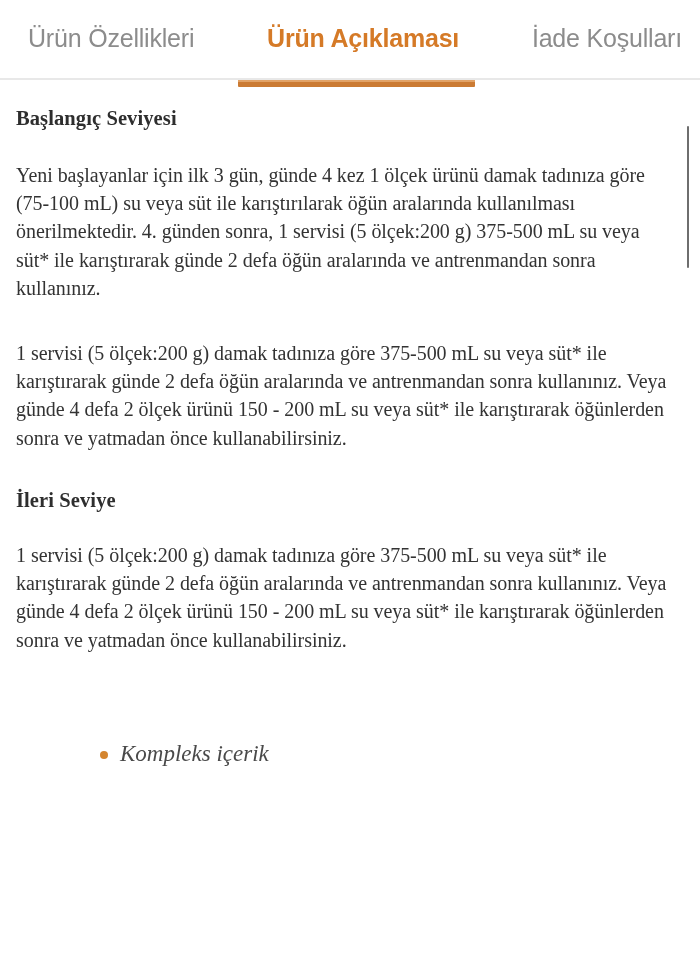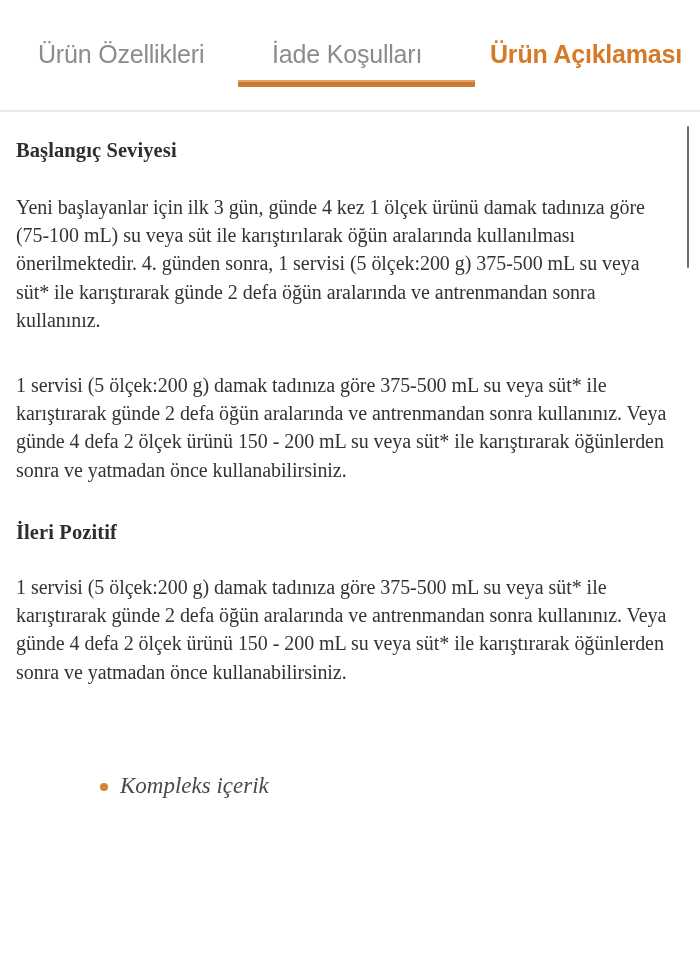--- a/index.html
+++ b/index.html
@@ -12,28 +12,28 @@
     height: 980px;
     background: #ffffff;
     font-family: "Liberation Serif", "DejaVu Serif", serif;
     overflow: hidden;
     position: relative;
   }
 
   
   .tabbar {
     position: relative;
-    height: 112px;
+    height: 80px;
     box-sizing: border-box;
     border-bottom: 2px solid #e8e8e8;
     background: #ffffff;
     display: flex;
     align-items: center;
     justify-content: space-between;
-    padding: 0 18px 0 38px;
+    padding: 0 18px 0 28px;
   }
   .tab {
     font-family: "Liberation Sans", "DejaVu Sans", sans-serif;
     font-size: 25px;
     color: #8c8c8c;
     letter-spacing: -0.2px;
     white-space: nowrap;
     line-height: 1;
     position: relative;
     padding-bottom: 2px;
@@ -150,39 +150,39 @@
     height: 142px;
     background: #6e6e6e;
     border-radius: 1px;
   }
 </style>
 </head>
 <body>
 
 <div class="tabbar">
   <div class="tab">Ürün Özellikleri</div>
+  <div class="tab active">Ürün Açıklaması</div>
   <div class="tab">İade Koşulları</div>
-  <div class="tab active">Ürün Açıklaması</div>
   <div class="tab-underline"></div>
 </div>
 
 <div class="content">
   <div class="content-inner">
 
     <div class="blk-1">
       <h3 class="section-heading">Başlangıç Seviyesi</h3>
       <p class="section-body">Yeni başlayanlar için ilk 3 gün, günde 4 kez 1 ölçek ürünü damak tadınıza göre (75-100 mL) su veya süt ile karıştırılarak öğün aralarında kullanılması önerilmektedir. 4. günden sonra, 1 servisi (5 ölçek:200 g) 375-500 mL su veya süt* ile karıştırarak günde 2 defa öğün aralarında ve antrenmandan sonra kullanınız.</p>
     </div>
 
     <div class="blk-2">
       <p class="section-body">1 servisi (5 ölçek:200 g) damak tadınıza göre 375-500 mL su veya süt* ile karıştırarak günde 2 defa öğün aralarında ve antrenmandan sonra kullanınız. Veya günde 4 defa 2 ölçek ürünü 150 - 200 mL su veya süt* ile karıştırarak öğünlerden sonra ve yatmadan önce kullanabilirsiniz.</p>
     </div>
 
     <div class="blk-3">
-      <h3 class="section-heading">İleri Pozitif</h3>
+      <h3 class="section-heading">İleri Seviye</h3>
       <p class="section-body">1 servisi (5 ölçek:200 g) damak tadınıza göre 375-500 mL su veya süt* ile karıştırarak günde 2 defa öğün aralarında ve antrenmandan sonra kullanınız. Veya günde 4 defa 2 ölçek ürünü 150 - 200 mL su veya süt* ile karıştırarak öğünlerden sonra ve yatmadan önce kullanabilirsiniz.</p>
     </div>
 
     <div class="blk-4">
       <ul class="pros-list">
         <li>Kompleks içerik</li>
         <li>Fiyat/Performans</li>
 
       </ul>
     </div>

